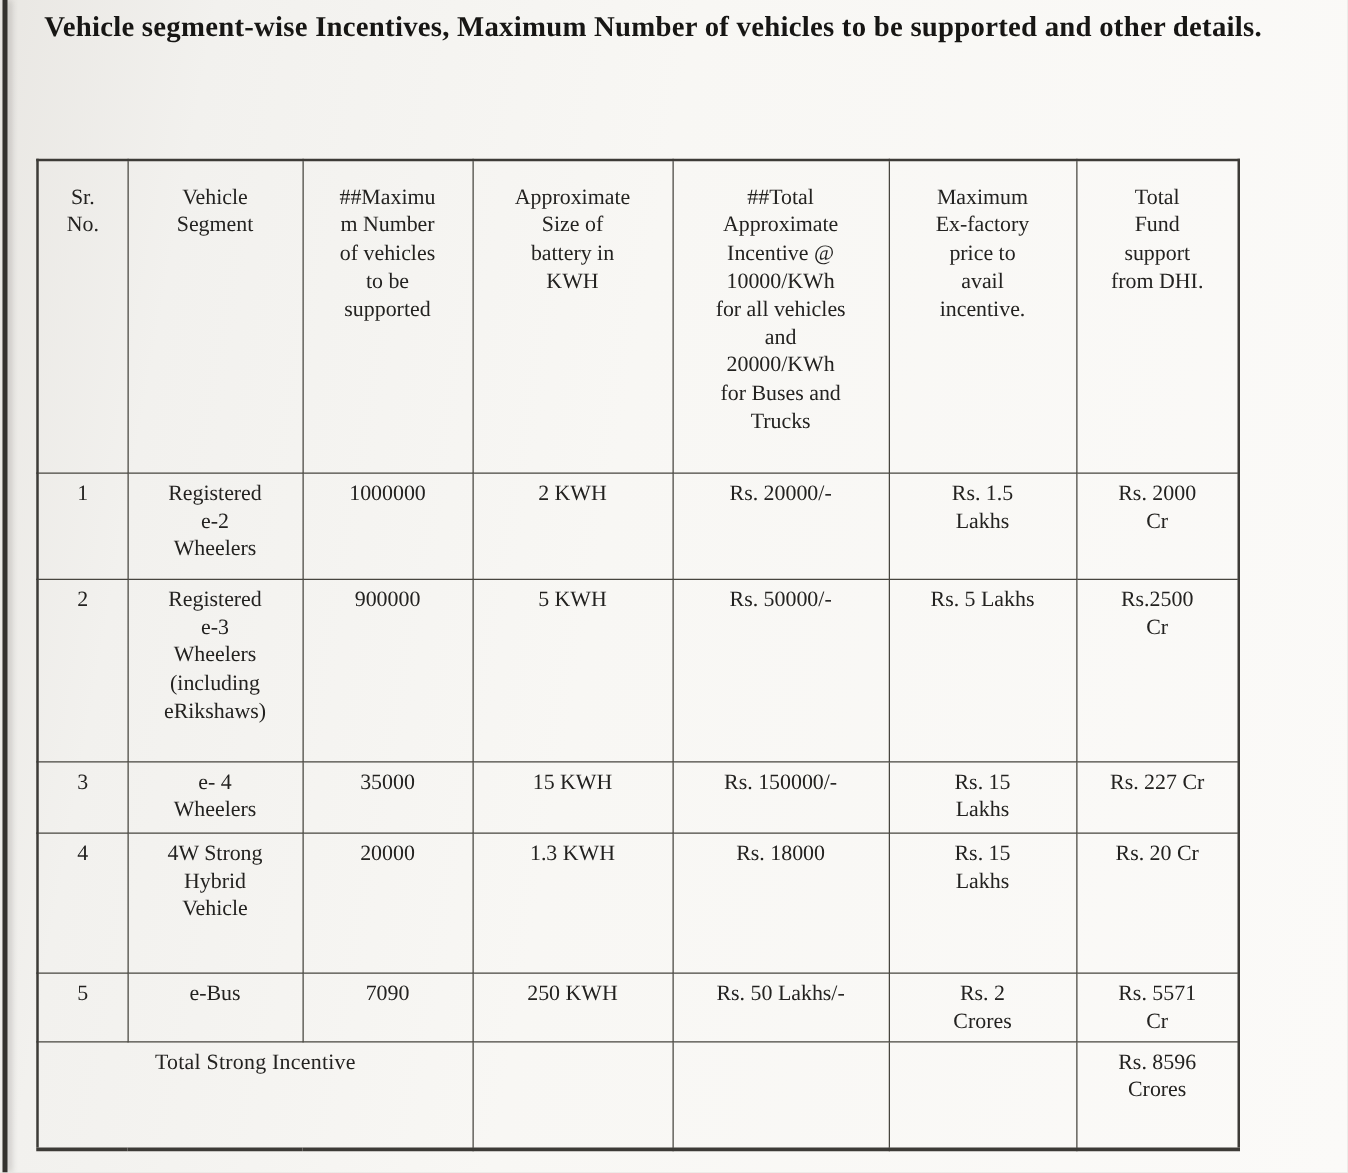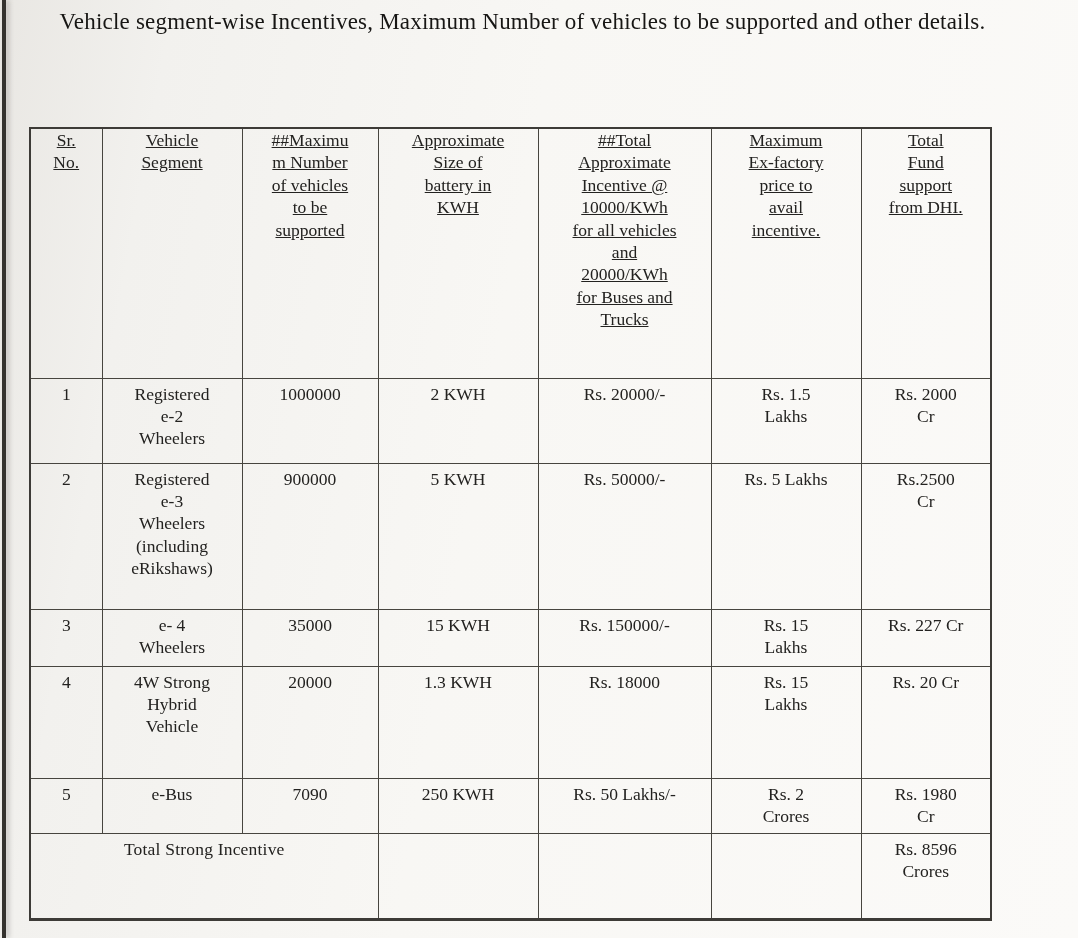--- a/index.html
+++ b/index.html
@@ -13,41 +13,41 @@
     background: linear-gradient(100deg, #e9e7e3 0%, #f2f1ee 14%, #f8f7f4 45%, #fbfaf8 100%);
     color: #201f1d;
   }
   .scan { position: absolute; inset: 0; filter: blur(0.25px); }
   .edge-line {
     position: absolute; left: 2px; top: 0; width: 4px; height: 938px;
     background: #34322e; box-shadow: 3px 0 5px rgba(60,55,50,0.25);
   }
   .title {
     position: absolute; top: 6px; left: 30px; width: 985px;
-    text-align: center; font-size: 23px; font-weight: normal;
+    text-align: center; font-size: 23px; font-weight: bold;
     line-height: 1.36; letter-spacing: 0.2px; color: #171614;
   }
   table.tbl {
     position: absolute; left: 29px; top: 127px; width: 961px;
     border-collapse: collapse; table-layout: fixed;
     border: 2.4px solid #3d3b37;
     border-bottom-width: 3.4px;
   }
   .tbl th, .tbl td {
     border: 1.6px solid #47453f;
     vertical-align: top;
     white-space: pre-line;
     font-size: 17.5px; line-height: 1.28;
     font-weight: normal;
     text-align: center;
     padding: 4px 4px 2px 4px;
     color: #232220;
     overflow: hidden;
   }
-  .tbl th { padding-top: 0; text-decoration: underline; }
+  .tbl th { padding-top: 17px; }
   .cell-left { text-align: left; padding-left: 9px; margin-left: 28px; }
   .total-label {
     text-align: center; vertical-align: middle;
     font-size: 19.5px; letter-spacing: 0.2px;
   }
   .v-bottom { vertical-align: bottom; padding-bottom: 5px; margin-top: 48px; }
 </style>
 </head>
 <body>
 
@@ -158,21 +158,21 @@
       </tr>
 
       <tr style="height:55px">
         <td>5</td>
         <td class="cell-left">e-Bus</td>
         <td>7090</td>
         <td>250 KWH</td>
         <td>Rs. 50 Lakhs/-</td>
         <td>Rs. 2
 Crores</td>
-        <td>Rs. 1980
+        <td>Rs. 5571
 Cr</td>
       </tr>
 
       <tr style="height:86px">
         <td colspan="3" class="total-label">Total Strong Incentive</td>
         <td></td>
         <td></td>
         <td></td>
         <td class="v-bottom">Rs. 8596
 Crores</td>

